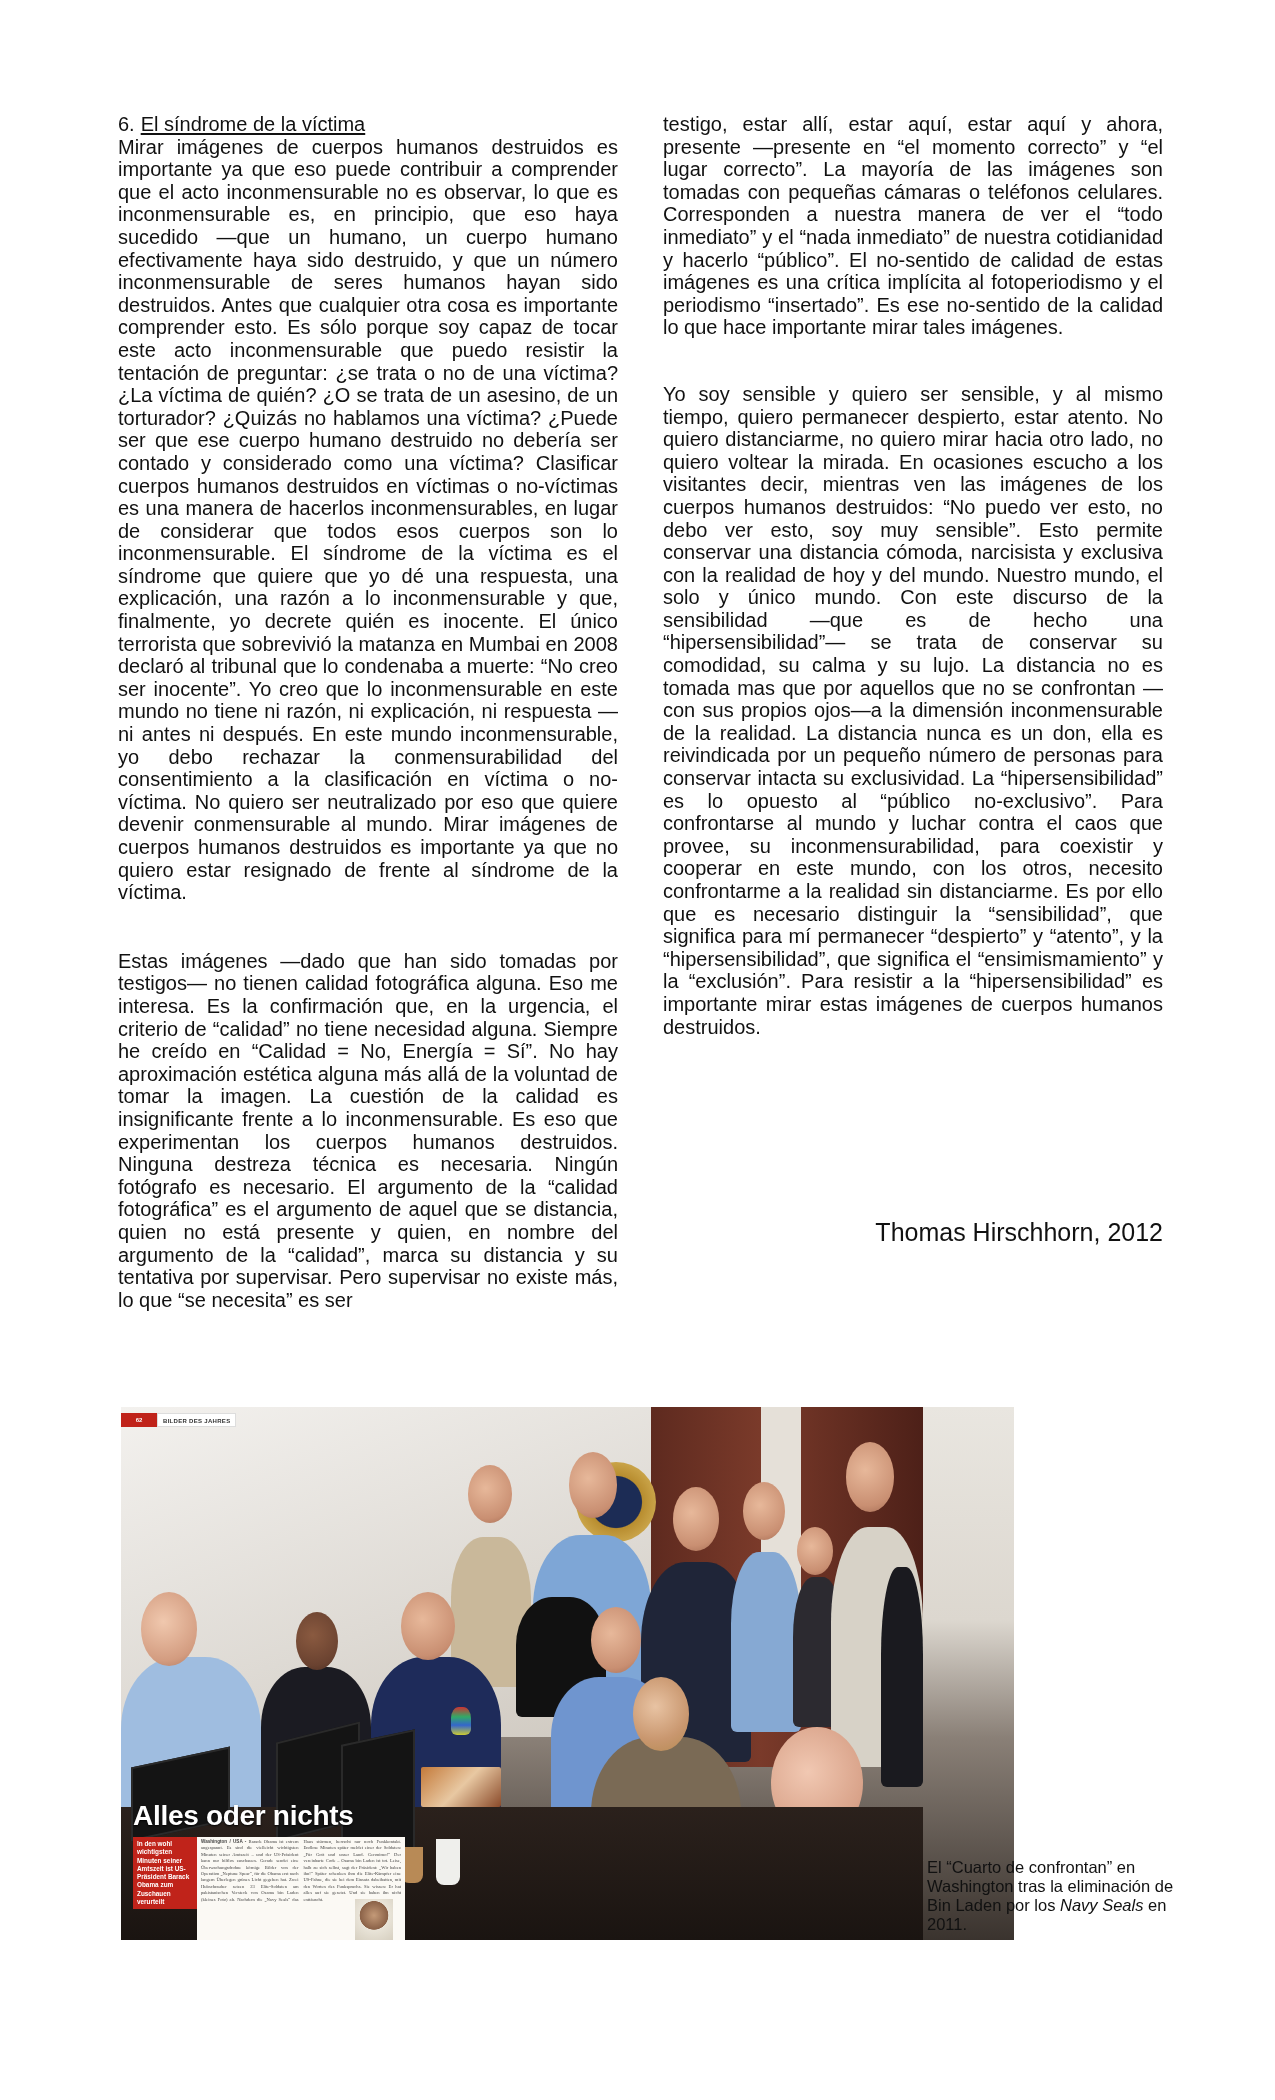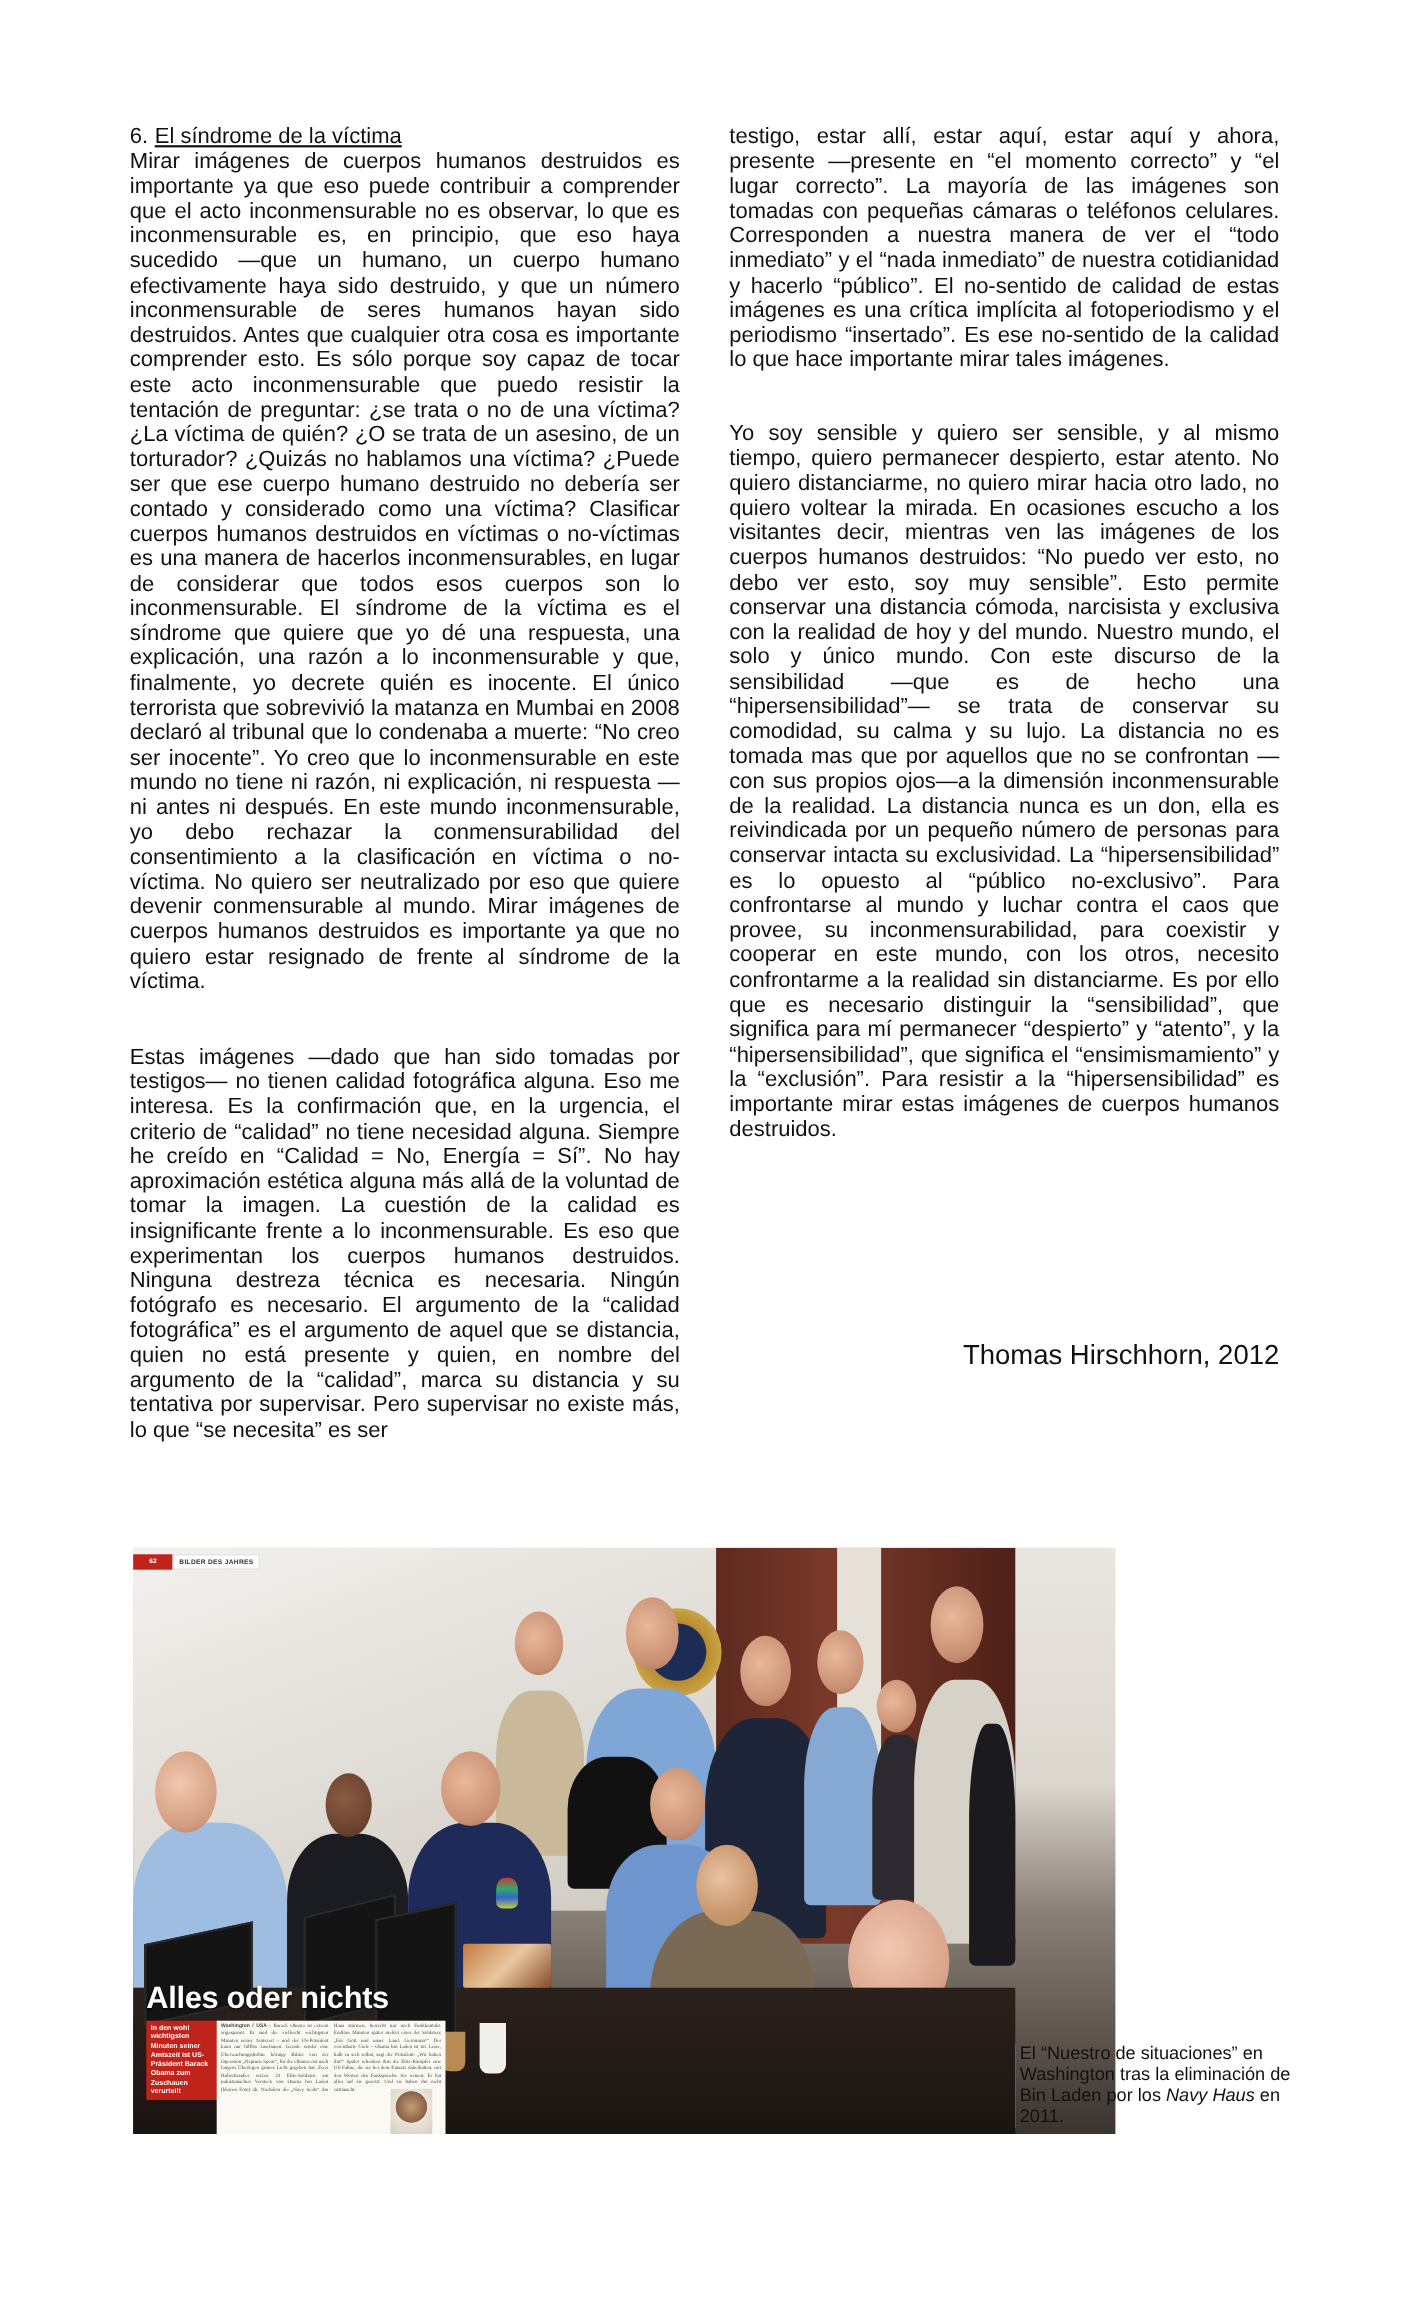--- a/index.html
+++ b/index.html
@@ -113,13 +113,13 @@
   <div class="mag-header">
     <span class="mag-page">62</span>
     <span class="mag-section">BILDER DES JAHRES</span>
   </div>
   <div class="mag-headline">Alles oder nichts</div>
   <div class="mag-lead">In den wohl wichtigsten Minuten seiner Amtszeit ist US-Präsident Barack Obama zum Zuschauen verurteilt</div>
   <div class="mag-body"><b>Washington / USA -</b> <span>Barack Obama ist extrem angespannt. Es sind die vielleicht wichtigsten Minuten seiner Amtszeit – und der US-Präsident kann nur hilflos zuschauen. Gerade sendet eine Überwachungsdrohne körnige Bilder von der Operation „Neptune Spear“, für die Obama erst nach langem Überlegen grünes Licht gegeben hat. Zwei Hubschrauber setzen 23 Elite-Soldaten am pakistanischen Versteck von Osama bin Laden (kleines Foto) ab. Nachdem die „Navy Seals“ das Haus stürmen, herrscht nur noch Funkkontakt. Endlose Minuten später meldet einer der Soldaten: „Für Gott und unser Land. Geronimo!“ Der vereinbarte Code – Osama bin Laden ist tot. Leise, halb zu sich selbst, sagt der Präsident: „Wir haben ihn!“ Später schenken ihm die Elite-Kämpfer eine US-Fahne, die sie bei dem Einsatz dabeihatten, mit den Worten des Funkspruchs. Sie wissen: Er hat alles auf sie gesetzt. Und sie haben ihn nicht enttäuscht.</span></div>
   <div class="mag-portrait"></div>
 </div>
 
-<div class="caption"><span>El “Nuestro de situaciones” en Washington tras la eliminación de Bin Laden por los </span><i>Navy Haus</i><span> en 2011.</span></div>
+<div class="caption"><span>El “Cuarto de confrontan” en Washington tras la eliminación de Bin Laden por los </span><i>Navy Seals</i><span> en 2011.</span></div>
 
 </body></html>

